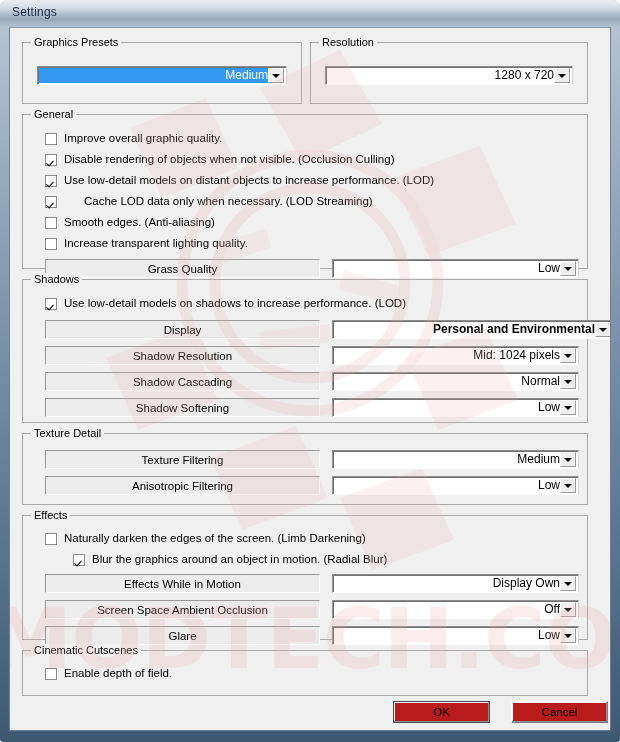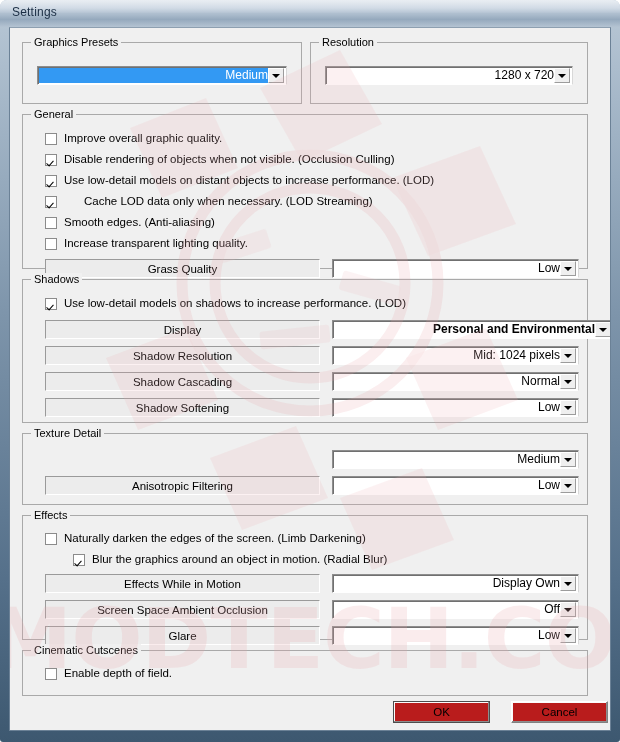--- a/index.html
+++ b/index.html
@@ -354,20 +354,21 @@
             <div class="combo-value">Low</div>
             <div class="combo-arrow"></div>
           </div>
         </div>
       </div>
 
       <div class="group" style="left:12px; top:405px; width:566px; height:72px;">
         <div class="group-title">Texture Detail</div>
 
         <div class="opt-row" style="left:22px; top:16px; width:534px;">
+          <div class="opt-label" style="width:275px;">Texture Filtering</div>
           <div class="combo" style="left:287px; width:247px;">
             <div class="combo-value">Medium</div>
             <div class="combo-arrow"></div>
           </div>
         </div>
 
         <div class="opt-row" style="left:22px; top:42px; width:534px;">
           <div class="opt-label" style="width:275px;">Anisotropic Filtering</div>
           <div class="combo" style="left:287px; width:247px;">
             <div class="combo-value">Low</div>

